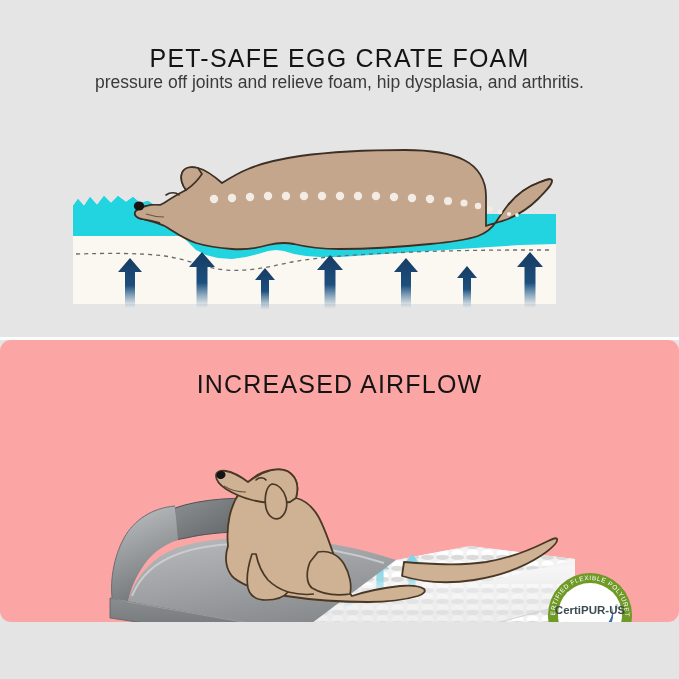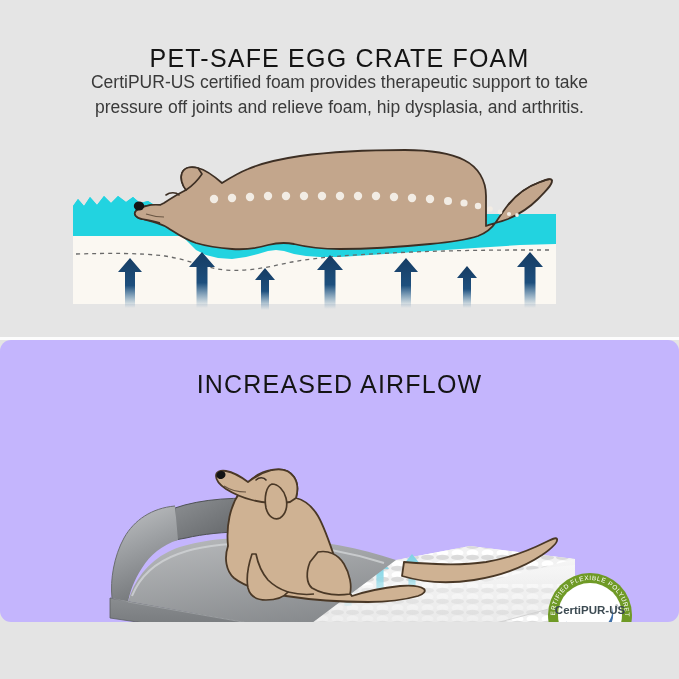--- a/index.html
+++ b/index.html
@@ -6,21 +6,21 @@
   body{
     width:679px;height:679px;
     background:#e4e4e4;
     font-family:"Liberation Sans", sans-serif;
     overflow:hidden;
     position:relative;
   }
   .panel{position:absolute;left:0;width:679px;overflow:hidden;}
   #panel-top{top:0;height:337px;background:#e5e5e5;}
   #divider{position:absolute;top:337px;left:0;width:679px;height:3px;background:#fdfdfd;}
-  #panel-bottom{top:340px;height:282px;background:#c4b5fd;border-radius:11px;}
+  #panel-bottom{top:340px;height:282px;background:#fca5a5;border-radius:11px;}
 
   .title{
     position:absolute;width:100%;text-align:center;
     font-size:25px;letter-spacing:1.2px;color:#141414;font-weight:400;
   }
   #title-top{top:44px;}
   #title-bottom{top:370px;}
   .subtitle{
     position:absolute;left:0;width:679px;text-align:center;
     font-size:17.5px;line-height:25px;color:#3a3a3a;font-weight:400;
@@ -29,21 +29,20 @@
   .svgwrap{position:absolute;left:0;top:0;}
 </style>
 </head>
 <body>
 
 <div class="panel" id="panel-top">
 
   <div class="title" id="title-top">PET-SAFE EGG CRATE FOAM</div>
 
   <div class="subtitle">
-    <div>CertiPUR-US certified foam provides therapeutic support to take</div>
     <div>pressure off joints and relieve foam, hip dysplasia, and arthritis.</div>
   </div>
 
   <svg class="svgwrap" width="679" height="337" viewBox="0 0 679 337">
     <defs>
       <linearGradient id="arrowFade" x1="0" y1="0" x2="0" y2="1">
         <stop offset="0%" stop-color="#163c63" stop-opacity="1"></stop>
         <stop offset="55%" stop-color="#1d4f7d" stop-opacity="1"></stop>
         <stop offset="100%" stop-color="#2d6ea0" stop-opacity="0"></stop>
       </linearGradient>

